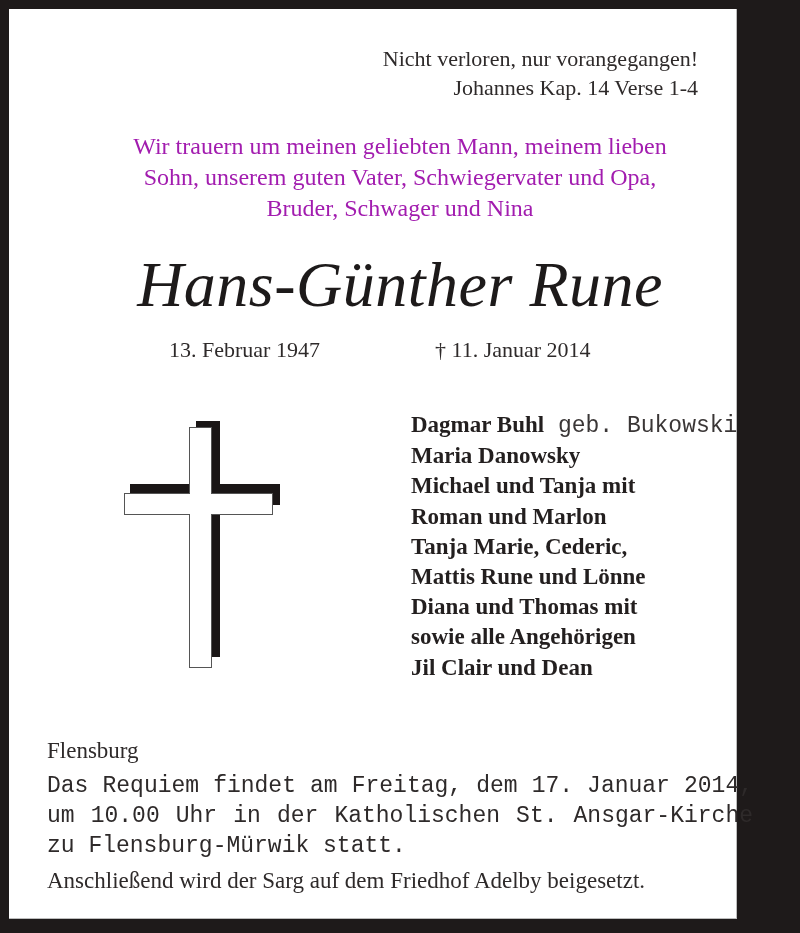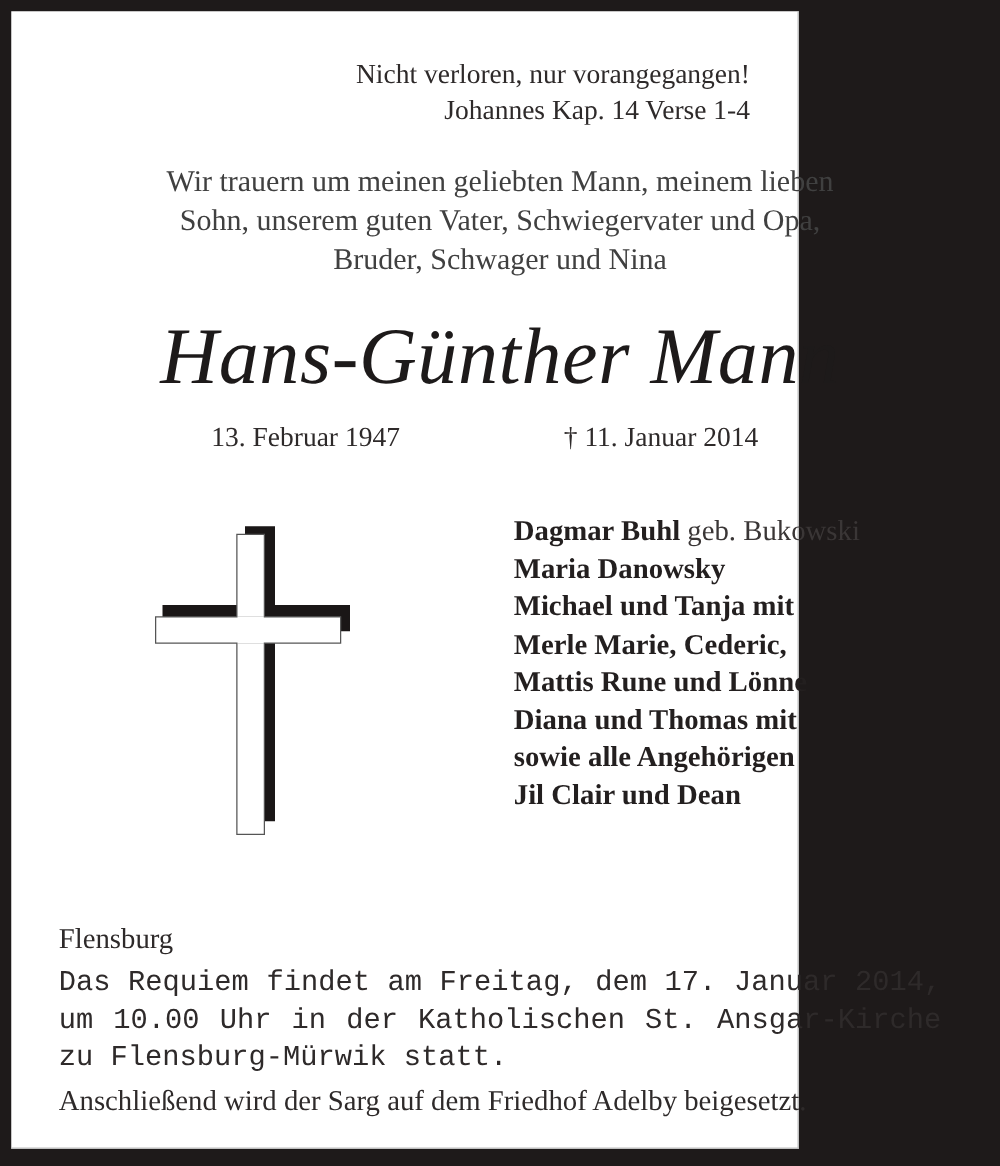--- a/index.html
+++ b/index.html
@@ -7,70 +7,70 @@
       width: 800px; height: 933px;
       background: #1e1a1a;
       position: relative;
       overflow: hidden;
       font-family: "DejaVu Serif", "Liberation Serif", serif;
       color: #2a2626;
     }
     .sheet {
       position: absolute;
       left: 9px; top: 9px;
-      width: 630px; height: 910px;
+      width: 728px; height: 910px;
       background: #ffffff;
       border-right: 1px solid #bdbdbd;
       border-bottom: 1px solid #bdbdbd;
       box-sizing: border-box;
     }
     .abs { position: absolute; white-space: nowrap; }
     .motto {
       right: 38px; top: 35px;
       text-align: right;
       font-family: "Liberation Serif", serif;
       font-size: 22px; line-height: 29px;
       color: #2e2a2a;
     }
     .intro {
       left: 0; width: 782px; top: 122px;
       text-align: center;
       font-family: "Liberation Serif", serif;
       font-size: 24px; line-height: 31px;
-      color: #404040;
+      color: #a21caf;
     }
     .name {
       left: 0; width: 782px; top: 236px;
       text-align: center;
       font-family: "Liberation Serif", serif;
       font-style: italic;
       font-size: 64px; line-height: 80px;
       color: #1d1a1a;
       letter-spacing: 0.5px;
     }
     .dates {
       top: 327px;
       font-family: "Liberation Serif", serif;
       font-size: 22px; line-height: 28px;
       color: #2e2a2a;
     }
     .date-born { left: 160px; text-align: center; }
-    .date-died { left: 442px; }
+    .date-died { left: 426px; }
     .cross {
       left: 113px; top: 409px;
       width: 160px; height: 250px;
     }
     .mourners {
       left: 402px; top: 401px;
       font-family: "Liberation Serif", serif;
       font-size: 23px; line-height: 30.2px;
       color: #231f1f;
     }
     .mourners .b { font-weight: bold; }
-    .mourners .n { font-weight: normal; color: #3a3636; }
+    .mourners .n { font-weight: normal; color: #3a3636; font-family: Liberation Mono, monospace; }
     .place {
       left: 38px; top: 727px;
       font-family: "Liberation Serif", serif;
       font-size: 23px; line-height: 30px;
       color: #2e2a2a;
     }
     .requiem {
       left: 38px; top: 762px;
       width: 706px;
       white-space: normal;
@@ -96,21 +96,21 @@
     <div>Nicht verloren, nur vorangegangen!</div>
     <div>Johannes Kap. 14 Verse 1-4</div>
   </div>
 
   <div class="abs intro">
     <div>Wir trauern um meinen geliebten Mann, meinem lieben</div>
     <div>Sohn, unserem guten Vater, Schwiegervater und Opa,</div>
     <div>Bruder, Schwager und Nina</div>
   </div>
 
-  <div class="abs name">Hans-Günther Mann</div>
+  <div class="abs name">Hans-Günther Rune</div>
 
   <div class="abs dates date-born">13. Februar 1947</div>
   <div class="abs dates date-died">† 11. Januar 2014</div>
 
   <div class="abs cross">
     <svg width="160" height="250" viewBox="0 0 160 250" xmlns="http://www.w3.org/2000/svg">
 
       <g fill="#1a1616">
         <rect x="74" y="3" width="24" height="236"></rect>
         <rect x="8" y="66" width="150" height="21"></rect>
@@ -121,21 +121,22 @@
         <rect x="2.5" y="75.5" width="148" height="21"></rect>
       </g>
       <rect x="68" y="75" width="21" height="22" fill="#ffffff"></rect>
     </svg>
   </div>
 
   <div class="abs mourners">
     <div><span class="b">Dagmar Buhl</span><span class="n"> geb. Bukowski</span></div>
     <div class="b">Maria Danowsky</div>
     <div class="b">Michael und Tanja mit</div>
-    <div class="b">Merle Marie, Cederic,</div>
+    <div class="b">Roman und Marlon</div>
+    <div class="b">Tanja Marie, Cederic,</div>
     <div class="b">Mattis Rune und Lönne</div>
     <div class="b">Diana und Thomas mit</div>
     <div class="b">sowie alle Angehörigen</div>
     <div class="b">Jil Clair und Dean</div>
   </div>
 
   <div class="abs place">Flensburg</div>
   <div class="abs requiem">Das Requiem  findet am Freitag, dem 17. Januar 2014, um 10.00 Uhr in der Katholischen St. Ansgar-Kirche zu Flensburg-Mürwik statt.</div>
   <div class="abs burial">Anschließend wird der Sarg auf dem Friedhof Adelby beigesetzt.</div>
 

